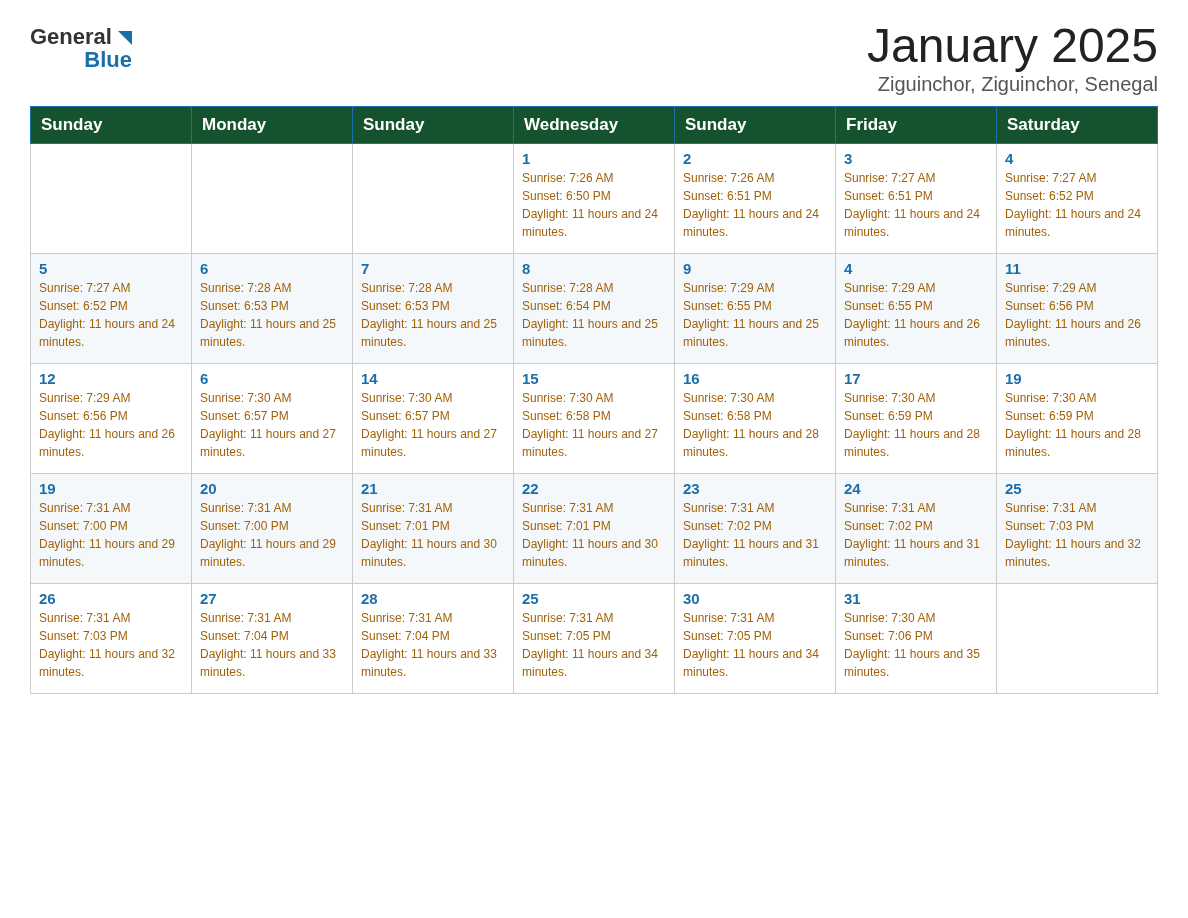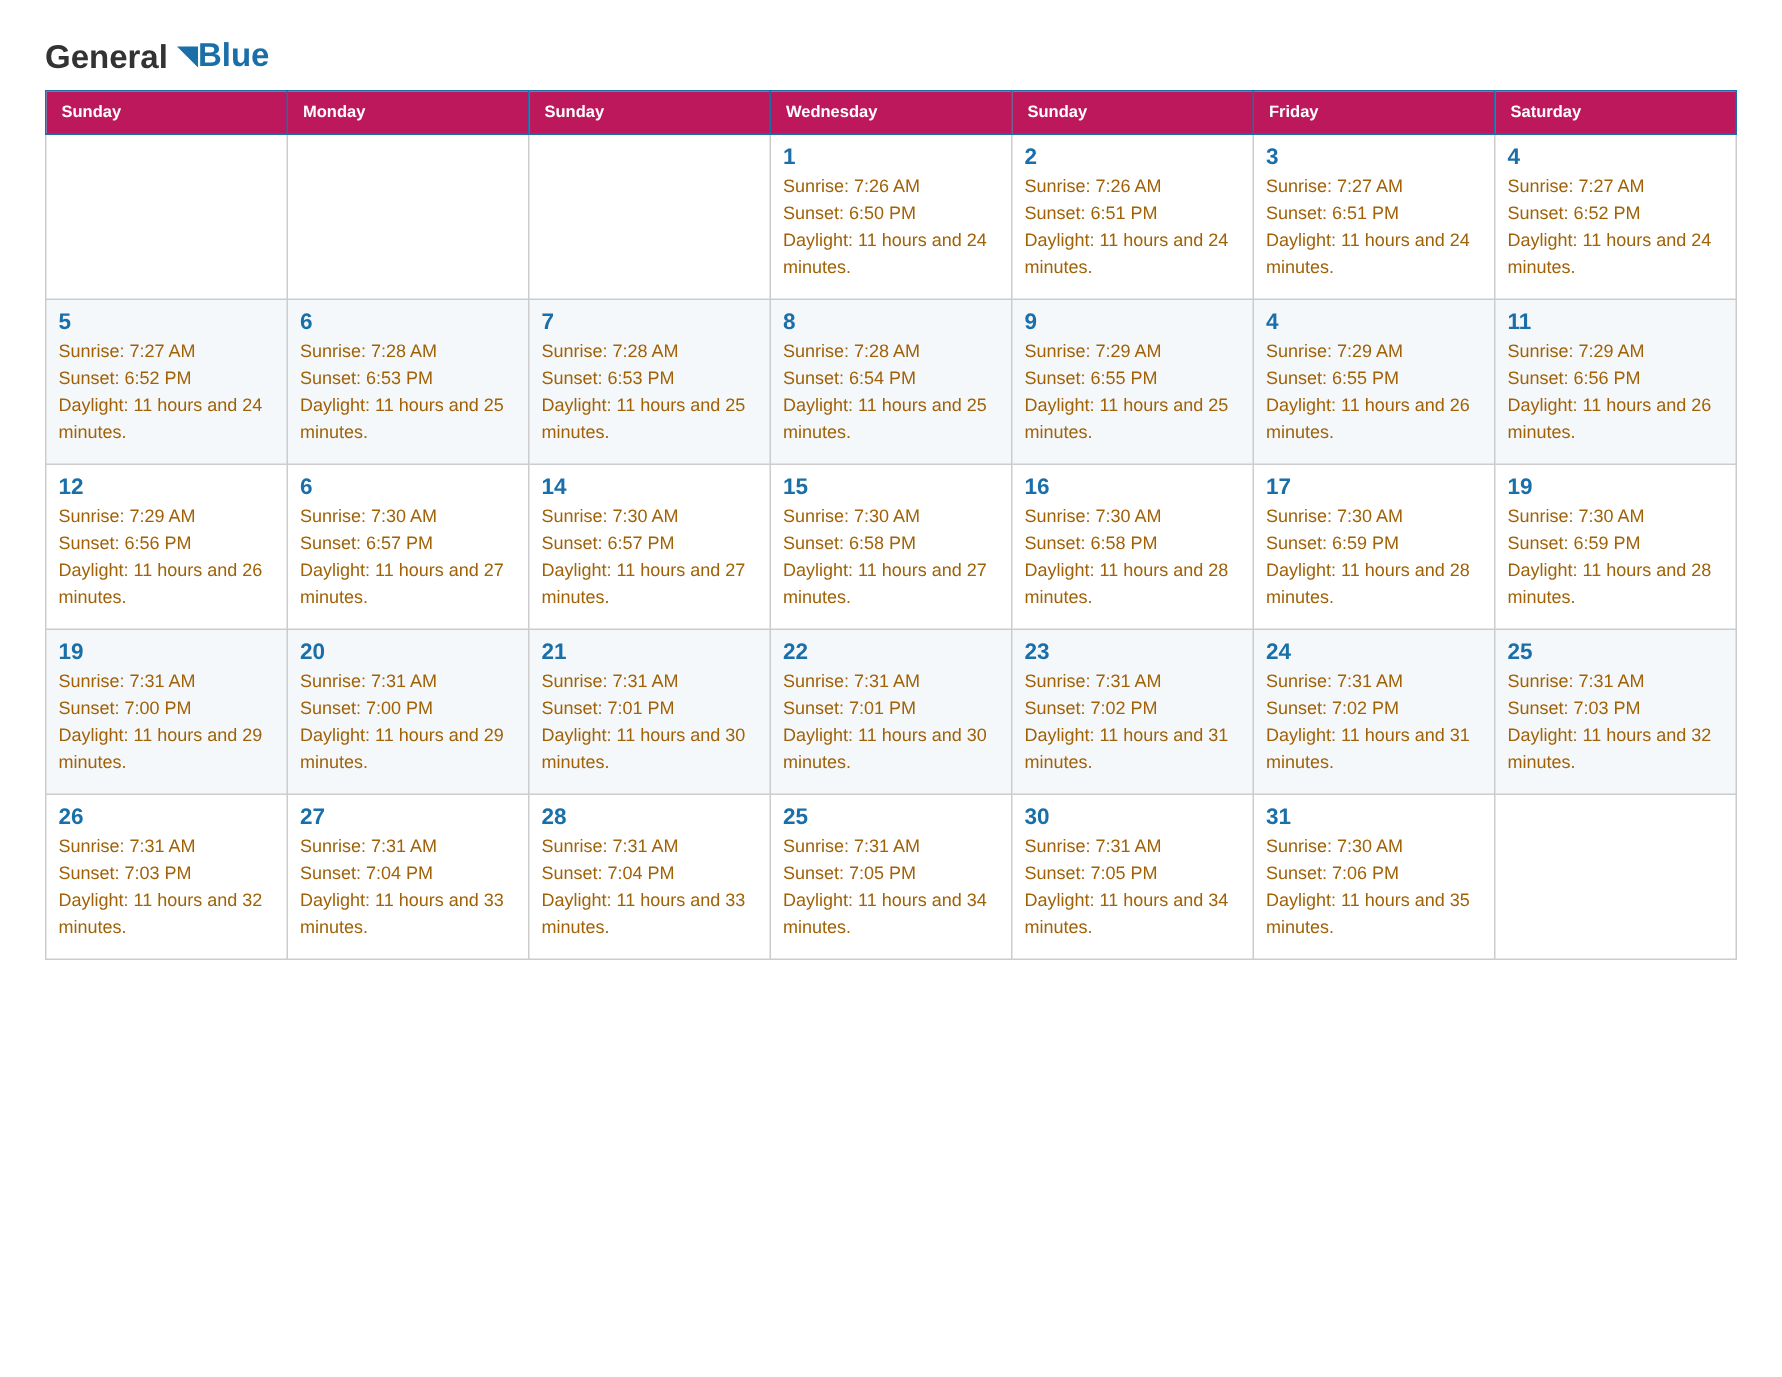--- a/index.html
+++ b/index.html
@@ -11,20 +11,21 @@
       padding: 20px 30px 30px 30px;
     }
     .header {
       display: flex;
       justify-content: space-between;
       align-items: flex-start;
       margin-bottom: 10px;
     }
     .logo {
       display: flex;
+      flex-direction: column;
       align-items: flex-end;
       margin-top: 5px;
     }
     .logo-general {
       font-size: 22px;
       font-weight: bold;
       color: #333;
       line-height: 1;
     }
     .logo-blue {
@@ -46,23 +47,23 @@
       font-size: 20px;
       font-weight: normal;
       color: #555;
     }
     table {
       width: 100%;
       border-collapse: collapse;
       table-layout: fixed;
     }
     thead tr th {
-      background-color: #be185d;
+      background-color: #14532d;
       color: #fff;
-      font-size: 11px;
+      font-size: 17px;
       font-weight: bold;
       padding: 8px 10px;
       text-align: left;
       border: 1px solid #1a6fa8;
     }
     tbody tr td {
       border: 1px solid #ccc;
       vertical-align: top;
       padding: 6px 8px;
       font-size: 12.5px;
@@ -98,20 +99,24 @@
   <div class="logo">
     <div style="display:flex; align-items:center;">
       <span class="logo-general">General</span>
       <span style="display:inline-block; margin-left:2px; margin-top:2px;">
         <svg width="18" height="18" viewBox="0 0 18 18">
           <polygon points="4,4 18,4 18,18" fill="#1a6fa8"></polygon>
         </svg>
       </span>
     </div>
     <div class="logo-blue">Blue</div>
+  </div>
+  <div class="title-block">
+    <h1>January 2025</h1>
+    <h2>Ziguinchor, Ziguinchor, Senegal</h2>
   </div>
 </div>
 
 <table>
   <thead>
     <tr>
       <th>Sunday</th>
       <th>Monday</th>
       <th>Sunday</th>
       <th>Wednesday</th>

